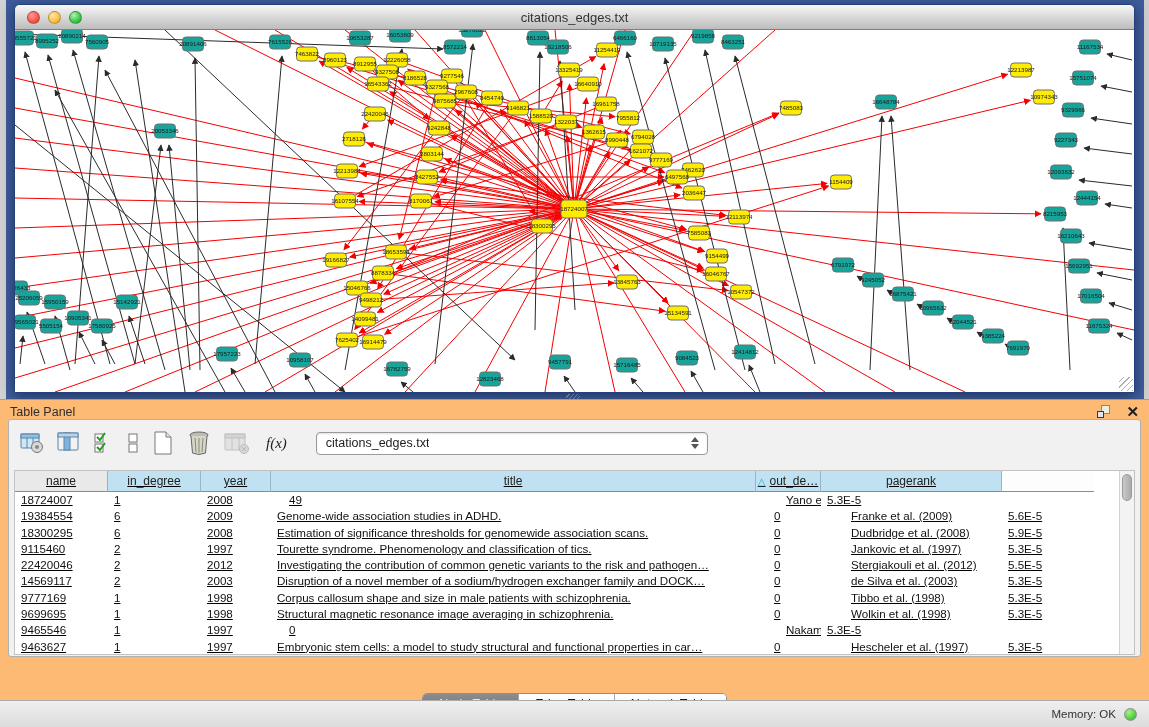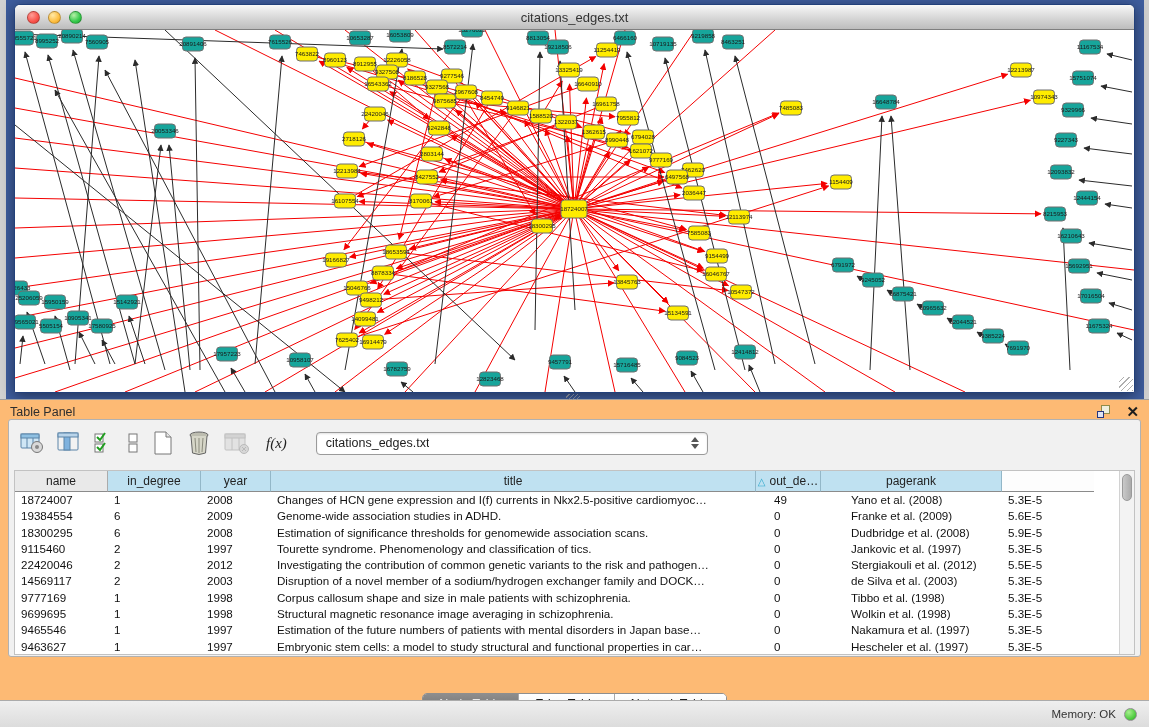--- a/index.html
+++ b/index.html
@@ -54,21 +54,21 @@
   .combo { position:relative; width:392px; height:23px; margin-left:12px; background:#fff;
     border:1px solid #9a9a9a; border-radius:4px; display:flex; align-items:center;
     padding:0 26px 0 9px; box-shadow:inset 0 1px 2px rgba(0,0,0,.12); }
   .combo-text { font-size:12.5px; color:#1c1c1c; white-space:nowrap; overflow:hidden; }
   .combo-arrows { position:absolute; right:8px; top:4px; display:flex; flex-direction:column; gap:2px; }
   .combo-arrows .up { width:0; height:0; border-left:4px solid transparent; border-right:4px solid transparent; border-bottom:5px solid #555; }
   .combo-arrows .down { width:0; height:0; border-left:4px solid transparent; border-right:4px solid transparent; border-top:5px solid #555; }
 
   .table-wrap { position:absolute; left:5px; top:50px; width:1121px; height:185px;
     background:#fff; border:1px solid #c2c2c2; }
-  .tgrid { position:absolute; left:0; top:0; right:15px; bottom:0; overflow:hidden; }
+  .tgrid { position:absolute; left:0; top:0; right:15px; bottom:0; overflow:hidden;text-decoration:underline; }
   .trow { display:grid; grid-template-columns:93px 93px 70px 485px 65px 181px 92px 1fr; }
   .thead .cell { height:21px; background:#bfe1f1; border-right:1px solid #93b7c8; border-bottom:1px solid #8b8b8b;
     display:flex; align-items:center; justify-content:center; font-size:12px; color:#222; }
   .thead .cell.gray { background:#e9e9e9; border-right:1px solid #ababab; }
   .thead .cell.filler { background:#fdfdfd; border-right:none; }
   .sort-tri { color:#33aacd; font-size:10px; margin-right:4px; }
   .tbody .trow { height:16.3px; }
   .tbody .cell { font-size:11.6px; color:#111; white-space:nowrap; overflow:hidden; line-height:16.3px; }
   .tbody .cell.c0 { padding-left:6px; } .tbody .cell.c1 { padding-left:6px; }
   .tbody .cell.c2 { padding-left:6px; } .tbody .cell.c3 { padding-left:6px; }
@@ -835,21 +835,20 @@
               <div class="cell"><span class="sort-tri">△</span>out_de…</div>
               <div class="cell">pagerank</div>
               <div class="cell filler"></div>
             </div>
           </div>
         <div class="tbody" id="tbody">
             <div class="trow">
               <div class="cell c0">18724007</div>
               <div class="cell c1">1</div>
               <div class="cell c2">2008</div>
-              <div class="cell c3">Changes of HCN gene expression and I(f) currents in Nkx2.5-positive cardiomyoc…</div>
               <div class="cell c4">49</div>
               <div class="cell c5">Yano et al. (2008)</div>
               <div class="cell c6">5.3E-5</div>
               <div class="cell"></div>
             </div>
             <div class="trow">
               <div class="cell c0">19384554</div>
               <div class="cell c1">6</div>
               <div class="cell c2">2009</div>
               <div class="cell c3">Genome-wide association studies in ADHD.</div>
@@ -915,21 +914,20 @@
               <div class="cell c3">Structural magnetic resonance image averaging in schizophrenia.</div>
               <div class="cell c4">0</div>
               <div class="cell c5">Wolkin et al. (1998)</div>
               <div class="cell c6">5.3E-5</div>
               <div class="cell"></div>
             </div>
             <div class="trow">
               <div class="cell c0">9465546</div>
               <div class="cell c1">1</div>
               <div class="cell c2">1997</div>
-              <div class="cell c3">Estimation of the future numbers of patients with mental disorders in Japan base…</div>
               <div class="cell c4">0</div>
               <div class="cell c5">Nakamura et al. (1997)</div>
               <div class="cell c6">5.3E-5</div>
               <div class="cell"></div>
             </div>
             <div class="trow">
               <div class="cell c0">9463627</div>
               <div class="cell c1">1</div>
               <div class="cell c2">1997</div>
               <div class="cell c3">Embryonic stem cells: a model to study structural and functional properties in car…</div>

